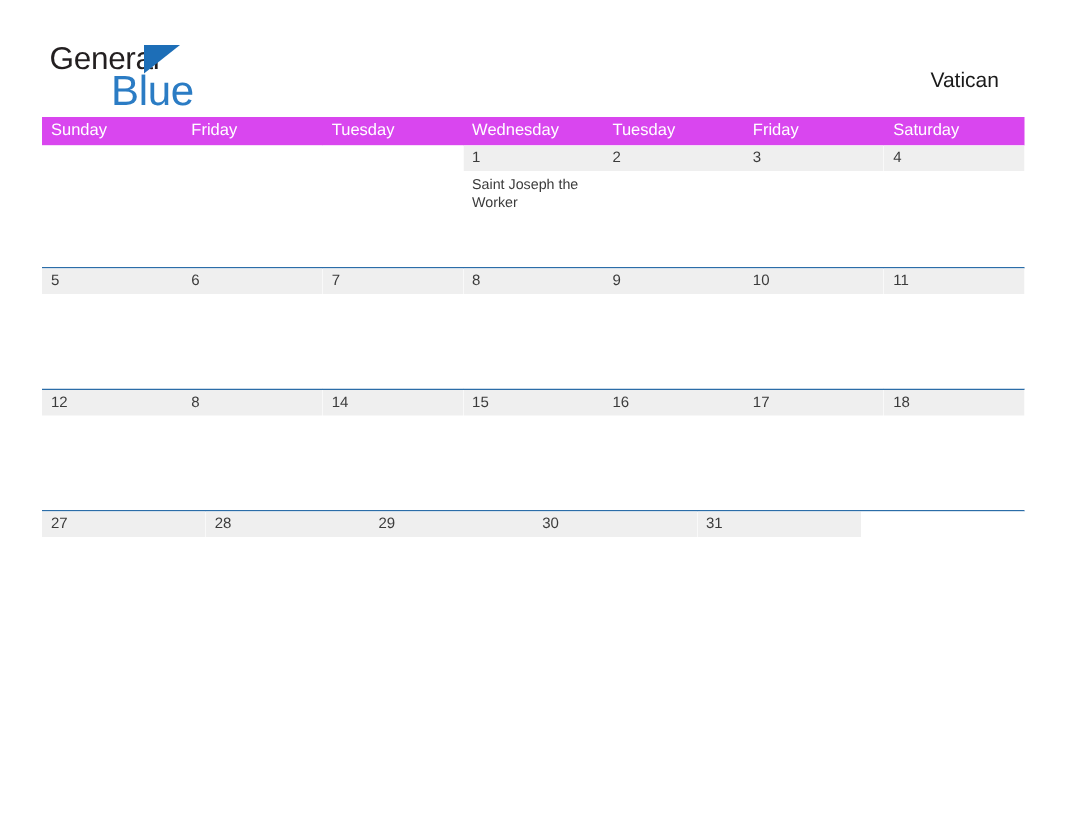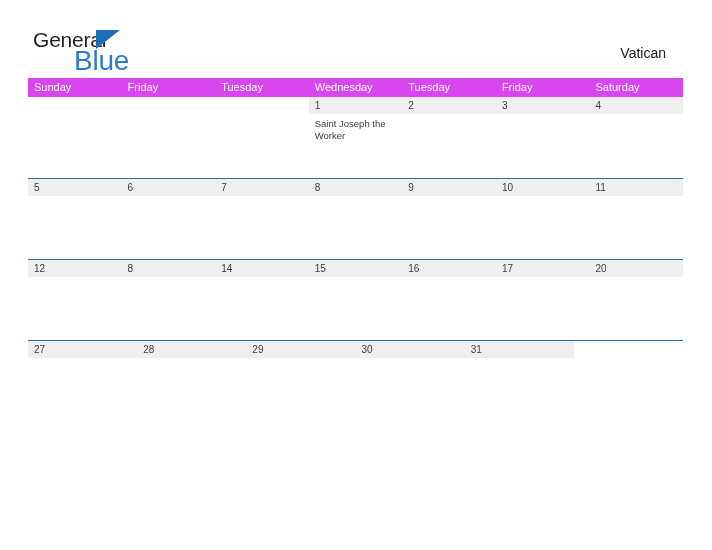--- a/index.html
+++ b/index.html
@@ -242,21 +242,21 @@
           <div class="day-cell">
             <span class="day-number">15</span>
           </div>
           <div class="day-cell">
             <span class="day-number">16</span>
           </div>
           <div class="day-cell">
             <span class="day-number">17</span>
           </div>
           <div class="day-cell">
-            <span class="day-number">20</span>
+            <span class="day-number">18</span>
           </div>
         </div>
         <div class="week-row">
           <div class="day-cell">
             <span class="day-number">27</span>
           </div>
           <div class="day-cell">
             <span class="day-number">28</span>
           </div>
           <div class="day-cell">

